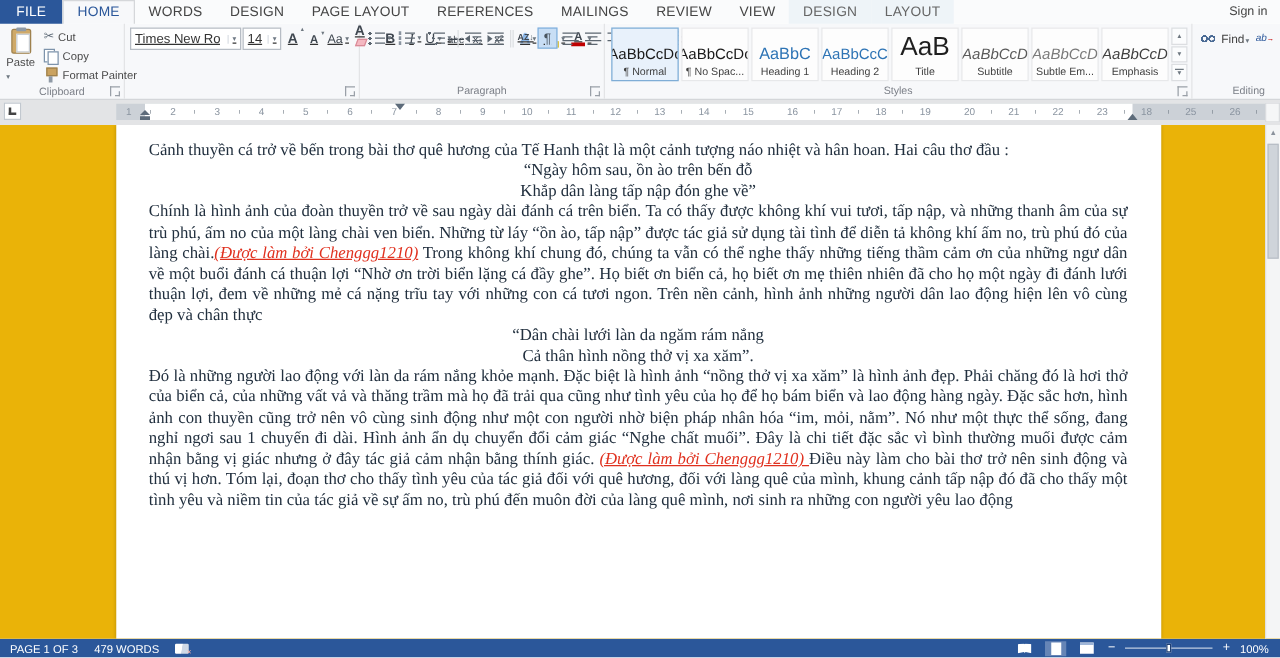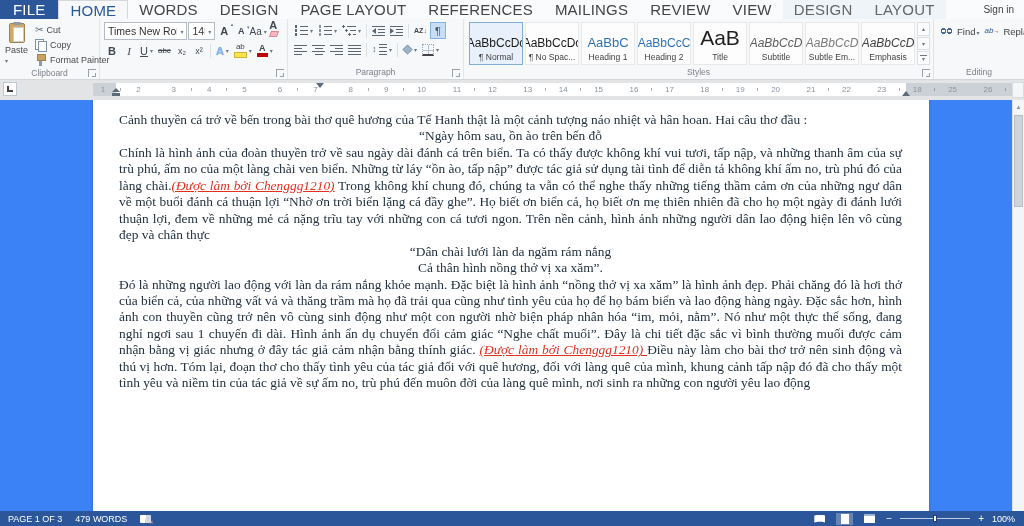--- a/index.html
+++ b/index.html
@@ -2,21 +2,21 @@
 <html><head>
 <meta charset="utf-8">
 <style>
   *{margin:0;padding:0;box-sizing:border-box;}
   html,body{width:1024px;height:526px;overflow:hidden;}
   body{font-family:"Liberation Sans","DejaVu Sans",sans-serif;background:#fff;font-size:11px;color:#333;}
   .app{width:1024px;height:526px;display:flex;flex-direction:column;overflow:hidden;}
 
   
   .tabs-row{height:19px;background:#fafbfc;display:flex;align-items:stretch;position:relative;flex:0 0 19px;}
-  .rtab{padding:0 11px;display:flex;align-items:center;font-size:15px;color:#444;letter-spacing:.2px;cursor:default;}
+  .rtab{padding:0 11px;display:flex;align-items:center;font-size:11px;color:#444;letter-spacing:.2px;cursor:default;}
   .rtab.file{background:#2b579a;color:#fff;padding:0 13px;}
   .rtab.active{background:#f7f8fa;color:#2b579a;border:1px solid #d5d7da;border-bottom:none;}
   .rtab.ctx{background:#eef4f8;color:#666;}
   .signin{position:absolute;right:10px;top:0;height:19px;display:flex;align-items:center;font-size:10px;color:#444;}
 
   
   .ribbon{height:61px;flex:0 0 61px;background:#f7f8fa;border-bottom:1px solid #d4d6d9;display:flex;}
   .rgroup{position:relative;display:flex;flex-direction:column;border-right:1px solid #e3e4e6;}
   .rg-content{flex:1;display:flex;align-items:flex-start;padding:3px 4px 0 4px;gap:4px;}
   .rg-label{height:13px;text-align:center;font-size:8.5px;color:#7b7f87;line-height:12px;}
@@ -37,21 +37,21 @@
   .sbtn{display:flex;align-items:center;gap:3px;font-size:9px;color:#4a4a4a;height:14px;padding:0 2px;white-space:nowrap;}
   .ic-cut{font-size:10px;color:#5f6b78;line-height:10px;}
   .ic-copy{position:relative;width:12px;height:12px;flex:0 0 12px;}
   .ic-copy::before,.ic-copy::after{content:"";position:absolute;width:7px;height:9px;background:#fff;border:1px solid #7d93ab;}
   .ic-copy::before{left:0;top:0;} .ic-copy::after{left:3px;top:2px;}
   .ic-painter{position:relative;width:12px;height:12px;flex:0 0 12px;}
   .ic-painter::before{content:"";position:absolute;left:2px;top:0;width:7px;height:5px;background:#caa25f;border:1px solid #9e814e;}
   .ic-painter::after{content:"";position:absolute;left:4px;top:7px;width:3px;height:5px;background:#8f9aa6;}
 
   
-  .fcol{display:flex;flex-direction:column;gap:2px;width:100%;}
+  .fcol{display:flex;flex-direction:row;gap:2px;width:100%;text-decoration:underline;}
   .frow{display:flex;align-items:center;gap:1px;}
   .combo{display:flex;align-items:center;height:18px;background:#fff;border:1px solid #b6bcc4;padding:0 3px;font-size:10.5px;color:#333;}
   .combo::after{content:"▾";margin-left:auto;color:#707a86;font-size:6px;border-left:1px solid #dbe0e5;padding-left:3px;}
   .combo-txt{white-space:nowrap;overflow:hidden;}
   .w90{width:92px;} .w28{width:32px;}
   .fbtn{min-width:16px;height:17px;display:flex;align-items:center;justify-content:center;border:1px solid transparent;color:#3f4750;padding:0 1px;}
   .fbtn.dd::after{content:"▾";font-size:6px;color:#6e7780;margin-left:2px;}
   .fbtn.pressed{background:#c8def5;border-color:#84b2dd;}
   .vdiv{width:1px;height:14px;background:#dcdee1;margin:0 2px;flex:0 0 1px;}
 
@@ -135,21 +135,21 @@
   .ruler-numbers{position:absolute;inset:0;}
   .rnum{position:absolute;top:1px;transform:translateX(-50%);font-size:8px;color:#8a94a0;line-height:11px;}
   .ruler-ticks{position:absolute;left:0;top:5px;height:3px;width:100%;background:repeating-linear-gradient(90deg,transparent 0 27.1px,rgba(120,130,140,.65) 27.1px 27.8px,transparent 27.8px 35.4px);}
   .marker-fl{position:absolute;left:223px;top:0;width:0;height:0;border-left:4px solid transparent;border-right:4px solid transparent;border-top:5px solid #5d6b7a;}
   .marker-left-tri{position:absolute;left:19px;bottom:4px;width:0;height:0;border-left:4px solid transparent;border-right:4px solid transparent;border-bottom:4px solid #5d6b7a;}
   .marker-left-box{position:absolute;left:19px;bottom:0;width:8px;height:3.5px;background:#5d6b7a;}
   .marker-right{position:absolute;left:809px;bottom:0;width:0;height:0;border-left:4px solid transparent;border-right:4px solid transparent;border-bottom:5px solid #5d6b7a;}
   .ruler-btn{position:absolute;right:0;top:2px;width:12px;height:16px;background:#f5f6f7;border:1px solid #dadcdf;}
 
   
-  .doc-area{flex:1;position:relative;background:#3b82f6;overflow:hidden;text-decoration:underline;}
+  .doc-area{flex:1;position:relative;background:#eab308;overflow:hidden;text-decoration:underline;}
   .page{position:absolute;left:93px;top:0;width:836px;height:100%;background:#fff;box-shadow:0 0 3px rgba(0,0,0,.22);}
   .doc-text{padding:12px 27px 0 26px;}
   .para{font-family:"Liberation Serif","DejaVu Serif",serif;font-size:13.4px;line-height:16.45px;color:#22303f;}
   .para.center{text-align:center;}
   .para.justify{text-align:justify;}
   .run-credit{color:#e0301e;font-style:italic;text-decoration:underline;}
   .v-scrollbar{position:absolute;right:0;top:0;bottom:0;width:12px;background:#f4f5f6;border-left:1px solid #e0e1e3;}
   .sb-up{height:13px;display:flex;align-items:center;justify-content:center;font-size:6px;color:#8a929c;}
   .sb-thumb{position:absolute;left:1px;right:1px;top:15px;height:92px;background:#cfd4da;border:1px solid #b8bec6;}
 
@@ -447,20 +447,21 @@
       <span class="marker-right"></span>
     </div>
     <div class="ruler-btn"></div>
   </div>
 
   <div class="doc-area">
     <div class="page">
       <div class="doc-text">
           <div class="para justify"><span>Cảnh thuyền cá trở về bến trong bài thơ quê hương của Tế Hanh thật là một cảnh tượng náo nhiệt và hân hoan. Hai câu thơ đầu :</span></div>
           <div class="para center"><span>“Ngày hôm sau, ồn ào trên bến đỗ</span></div>
+          <div class="para center"><span>Khắp dân làng tấp nập đón ghe về”</span></div>
           <div class="para justify"><span>Chính là hình ảnh của đoàn thuyền trở về sau ngày dài đánh cá trên biển. Ta có thấy được không khí vui tươi, tấp nập, và những thanh âm của sự trù phú, ấm no của một làng chài ven biển. Những từ láy “ồn ào, tấp nập” được tác giả sử dụng tài tình để diễn tả không khí ấm no, trù phú đó của làng chài.</span><span class="run-credit">(Được làm bởi Chenggg1210)</span><span> Trong không khí chung đó, chúng ta vẫn có thể nghe thấy những tiếng thầm cảm ơn của những ngư dân về một buổi đánh cá thuận lợi “Nhờ ơn trời biển lặng cá đầy ghe”. Họ biết ơn biển cả, họ biết ơn mẹ thiên nhiên đã cho họ một ngày đi đánh lưới thuận lợi, đem về những mẻ cá nặng trĩu tay với những con cá tươi ngon. Trên nền cảnh, hình ảnh những người dân lao động hiện lên vô cùng đẹp và chân thực</span></div>
           <div class="para center"><span>“Dân chài lưới làn da ngăm rám nắng</span></div>
           <div class="para center"><span>Cả thân hình nồng thở vị xa xăm”.</span></div>
           <div class="para justify"><span>Đó là những người lao động với làn da rám nắng khỏe mạnh. Đặc biệt là hình ảnh “nồng thở vị xa xăm” là hình ảnh đẹp. Phải chăng đó là hơi thở của biển cả, của những vất vả và thăng trầm mà họ đã trải qua cũng như tình yêu của họ để họ bám biển và lao động hàng ngày. Đặc sắc hơn, hình ảnh con thuyền cũng trở nên vô cùng sinh động như một con người nhờ biện pháp nhân hóa “im, mỏi, nằm”. Nó như một thực thể sống, đang nghỉ ngơi sau 1 chuyến đi dài. Hình ảnh ẩn dụ chuyển đổi cảm giác “Nghe chất muối”. Đây là chi tiết đặc sắc vì bình thường muối được cảm nhận bằng vị giác nhưng ở đây tác giả cảm nhận bằng thính giác. </span><span class="run-credit">(Được làm bởi Chenggg1210) </span><span>Điều này làm cho bài thơ trở nên sinh động và thú vị hơn. Tóm lại, đoạn thơ cho thấy tình yêu của tác giả đối với quê hương, đối với làng quê của mình, khung cảnh tấp nập đó đã cho thấy một tình yêu và niềm tin của tác giả về sự ấm no, trù phú đến muôn đời của làng quê mình, nơi sinh ra những con người yêu lao động</span></div>
         </div>
     </div>
     <div class="v-scrollbar">
       <div class="sb-up">▲</div>
       <div class="sb-thumb"></div>
     </div>

